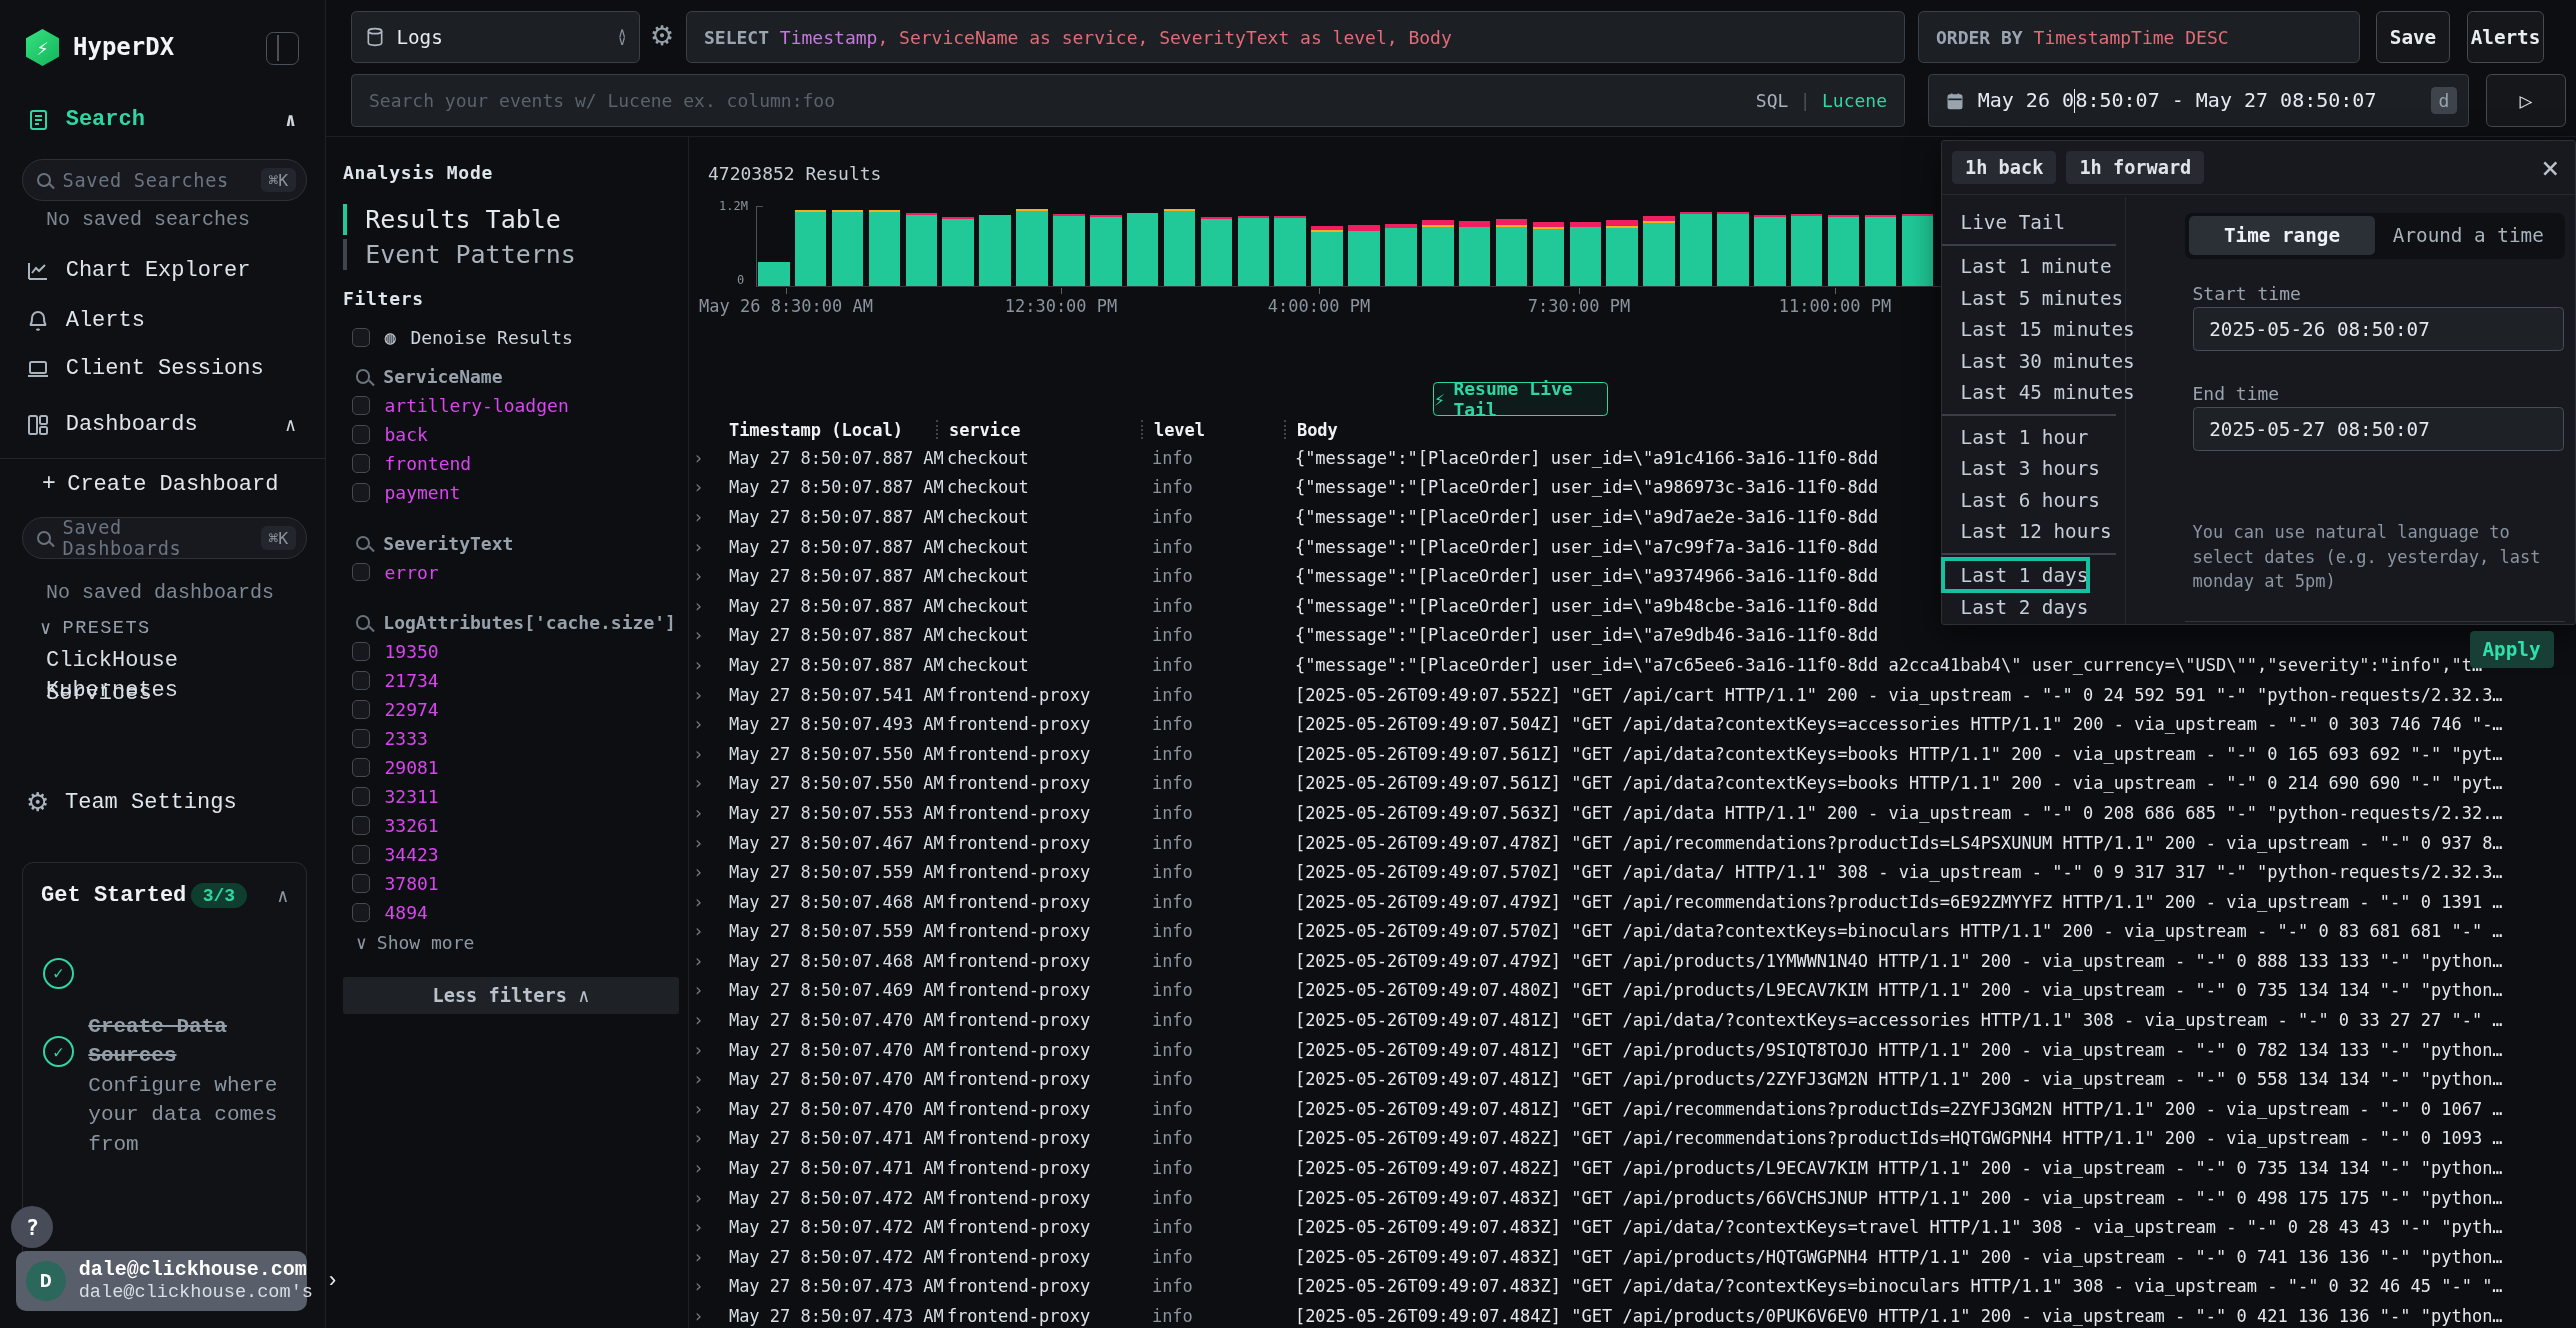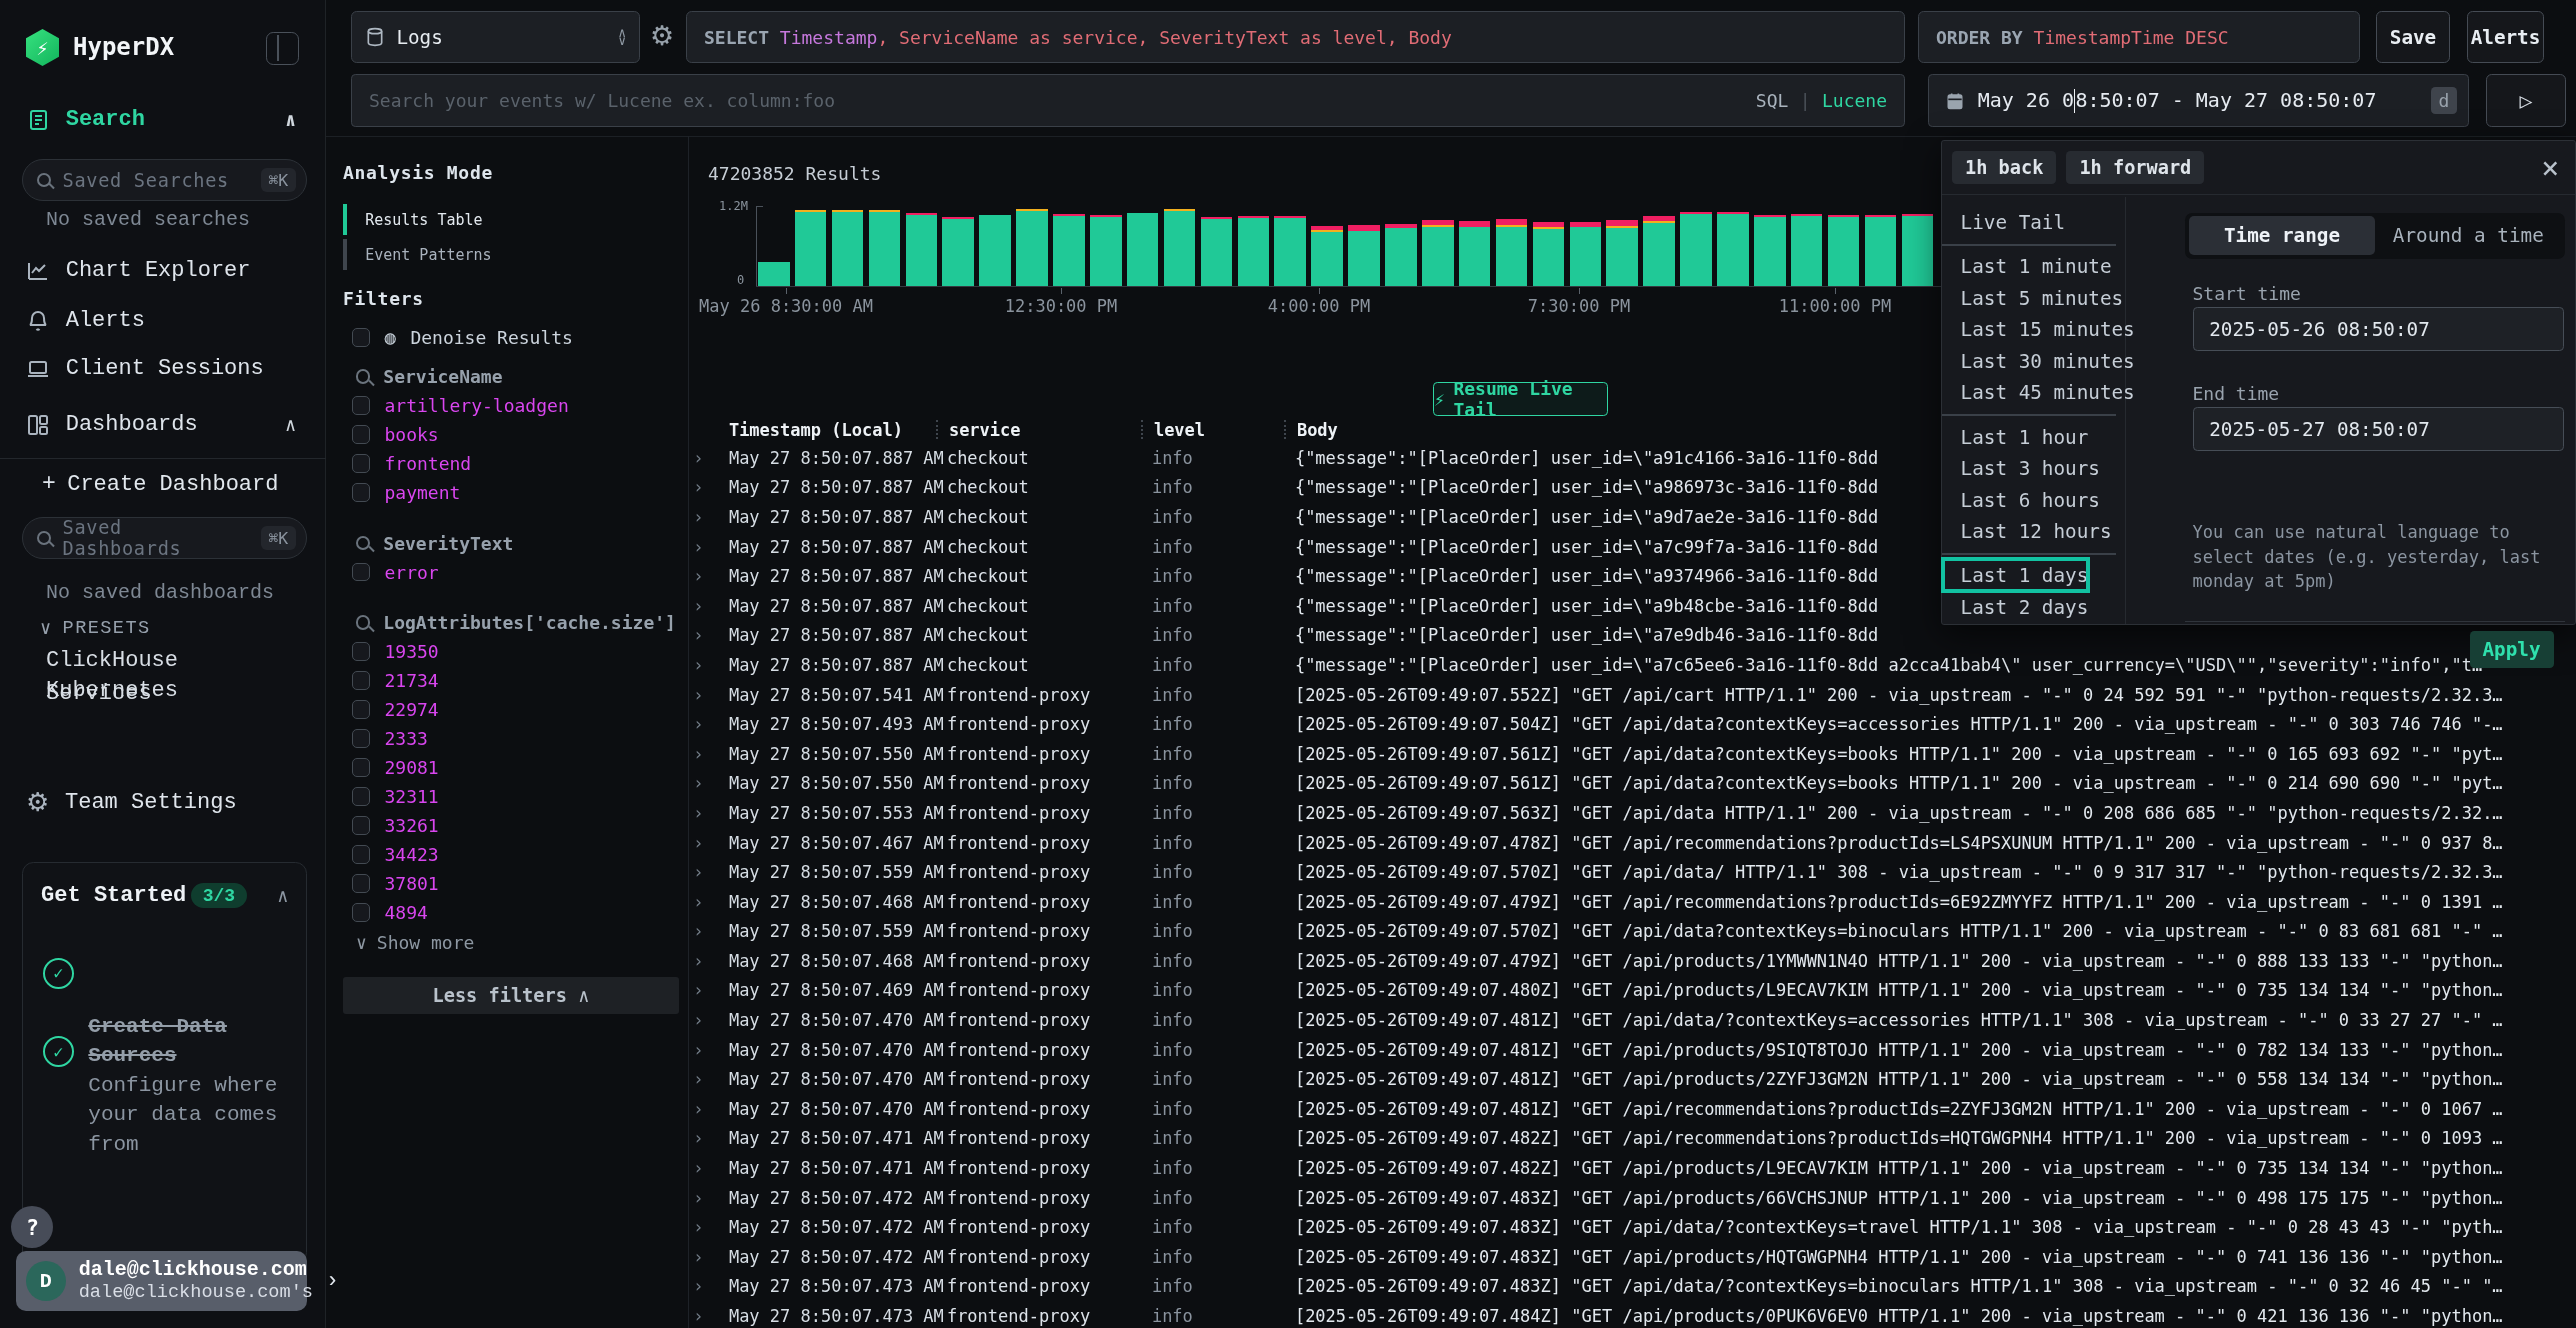--- a/index.html
+++ b/index.html
@@ -62,21 +62,21 @@
   .updown { display:flex; flex-direction:column; line-height:0.62; color:#8f99a4; font-size:13px; margin-left:auto; }
   .caret { display:inline-block; width:1.4px; height:24px; background:#eef2f6; vertical-align:middle; }
   .badge-d { background:#3f444c; border-radius:4.3px; color:#9aa3ad; font-size:18px; padding:2.9px 7.2px; margin-left:auto; }
 
   
   .col-divider { position:absolute; top:136px; bottom:0; width:0.7px; background:#1e2228; }
   .panel-title { font-size:18px; font-weight:bold; color:#dee5ec; letter-spacing:0.7px; }
   .mode-item { position:absolute; left:343px; height:33px; display:flex; align-items:center; gap:18.6px; width:329px; }
   .mode-bar { width:3.6px; height:31.5px; background:#3f454d; flex:none; }
   .mode-item.on .mode-bar { background:#20c997; }
-  .mode-item .lbl { font-size:15px; color:#a9b2bd; }
+  .mode-item .lbl { font-size:25px; color:#a9b2bd; }
   .mode-item.on .lbl { color:#e3e9ef; }
   .cb { flex:none; width:18.6px; height:18.6px; border:1.8px solid #434a52; border-radius:5px; background:#16181d; }
   .f-row { display:flex; align-items:center; gap:14.3px; height:29px; padding-left:8.6px; }
   .f-row .lbl { font-size:18px; color:#d946ef; }
   .fg-title { display:flex; align-items:center; gap:13px; height:29px; padding-left:13px; }
   .fg-title .lbl { font-size:18px; font-weight:bold; color:#97a1ac; }
   .show-more { display:flex; align-items:center; gap:10px; height:31.5px; padding-left:13px; color:#8d97a2; font-size:18px; }
   .less-filters { position:absolute; left:343px; top:977px; width:336px; height:37px; background:#1e2125; border-radius:2.9px;
                   display:flex; align-items:center; justify-content:center; gap:11.4px; color:#b9c2cb; font-weight:bold; font-size:18.6px; }
 
@@ -332,21 +332,21 @@
         <div class="fg-title">
           <span class="lens"></span>
           <span class="lbl">ServiceName</span>
         </div>
         <div class="f-row">
           <div class="cb"></div>
           <span class="lbl">artillery-loadgen</span>
         </div>
         <div class="f-row">
           <div class="cb"></div>
-          <span class="lbl">books</span>
+          <span class="lbl">back</span>
         </div>
         <div class="f-row">
           <div class="cb"></div>
           <span class="lbl">frontend</span>
         </div>
         <div class="f-row">
           <div class="cb"></div>
           <span class="lbl">payment</span>
         </div>
       </div>

